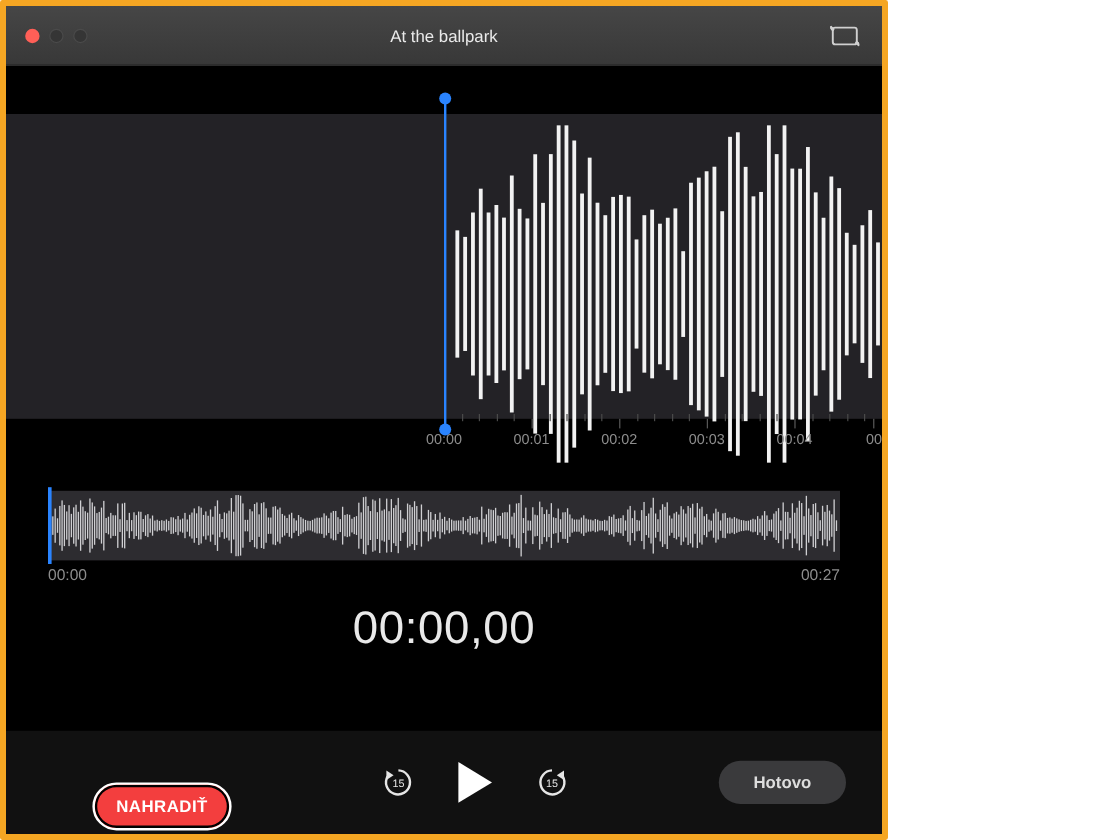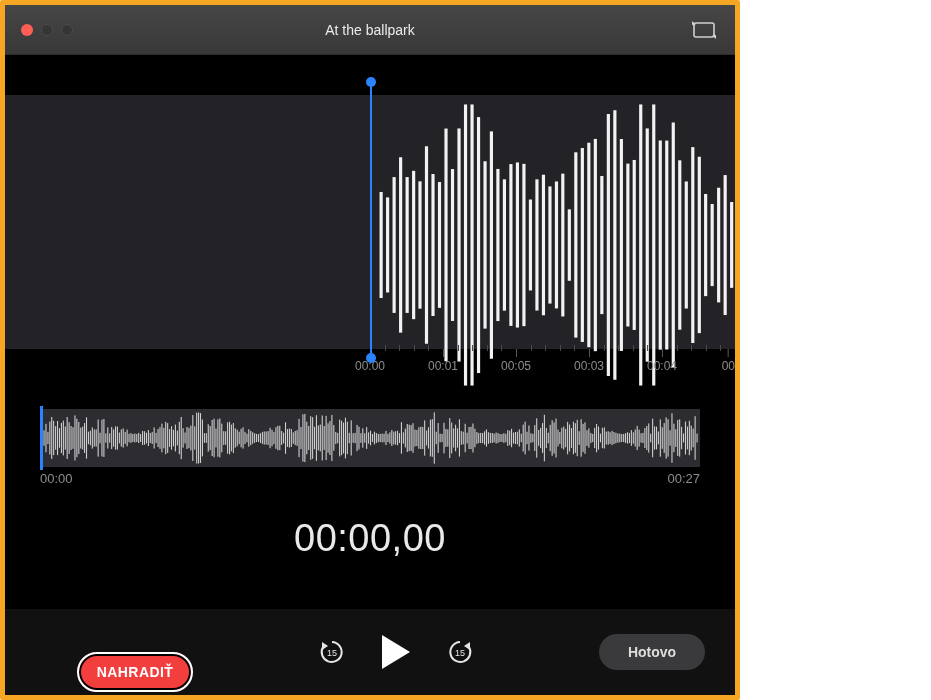--- a/index.html
+++ b/index.html
@@ -163,21 +163,21 @@
   }
   .ov-start { position:absolute; left:0; }
   .ov-end   { position:absolute; right:0; }
 
   
   .time-display {
     text-align: center;
     color: #e9e9e9;
     font-size: 38px;
     font-weight: 500;
-    margin-top: 28px;
+    margin-top: 14px;
     letter-spacing: 0.5px;
     flex: 0 0 auto;
   }
 
   
   .footer {
     margin-top: auto;
     height: 86px;
     background: var(--bg-footer);
     display: flex;
@@ -385,21 +385,21 @@
         <span style="left: 72%;"></span>
         <span style="left: 76%;"></span>
         <span style="left: 84%;"></span>
         <span style="left: 88%;"></span>
         <span style="left: 92%;"></span>
         <span style="left: 96%;"></span>
       </div>
     <div class="tick-row" id="tick-row">
         <div class="tick" style="left: 0%;">00:00</div>
         <div class="tick" style="left: 20%;">00:01</div>
-        <div class="tick" style="left: 40%;">00:05</div>
+        <div class="tick" style="left: 40%;">00:02</div>
         <div class="tick" style="left: 60%;">00:03</div>
         <div class="tick" style="left: 80%; text-align: center;">00:04</div>
         <div class="tick" style="left: 100%; transform: translateX(-100%);">00</div>
       </div>
 
     <div class="playhead"></div>
   </div>
 
   <div class="overview">
     <svg class="overview-svg" id="overview-svg" preserveAspectRatio="none" viewBox="0 0 850 58" width="100%" height="100%">

